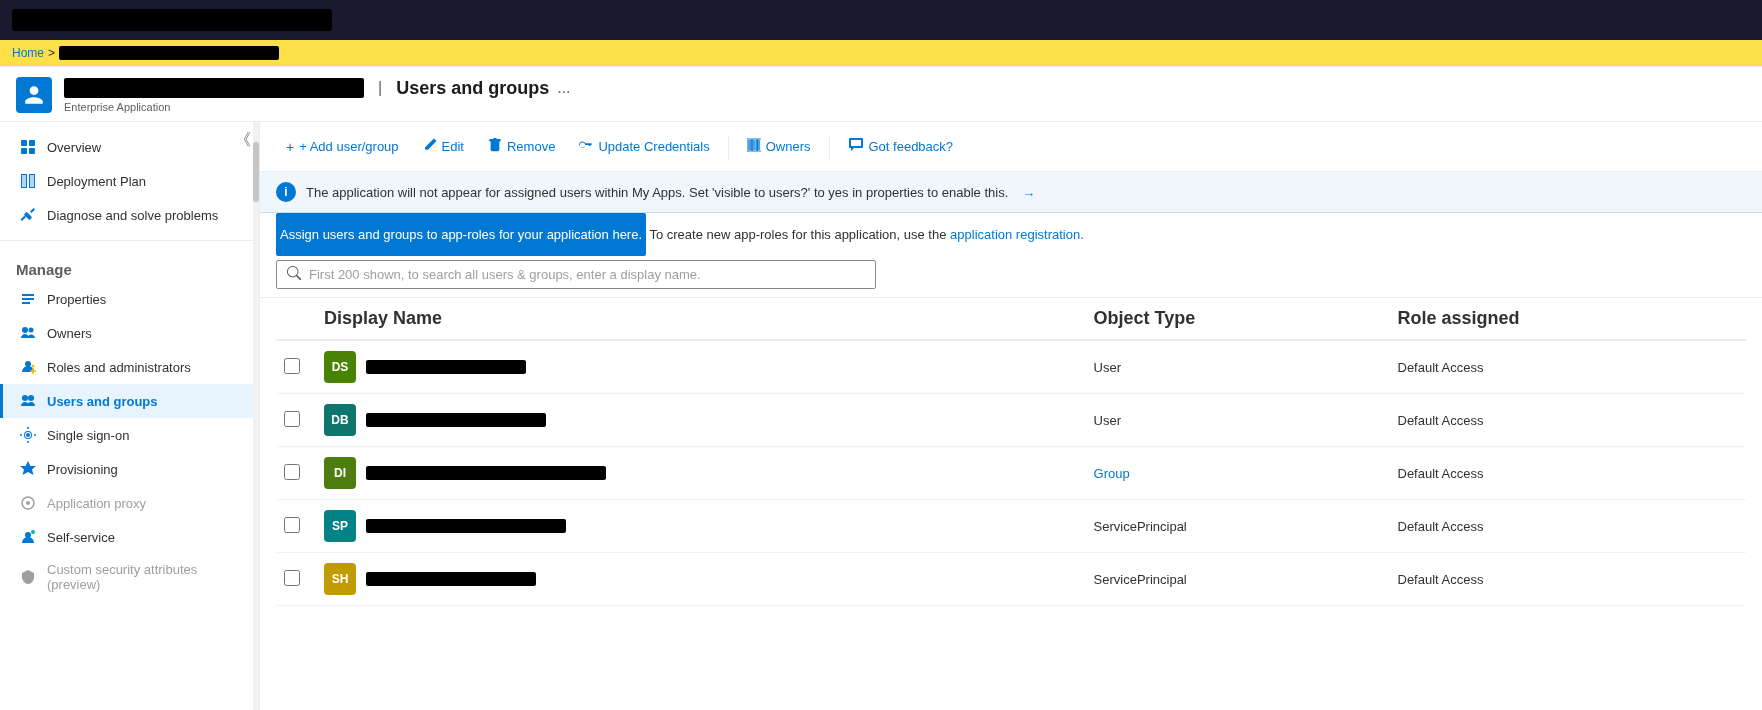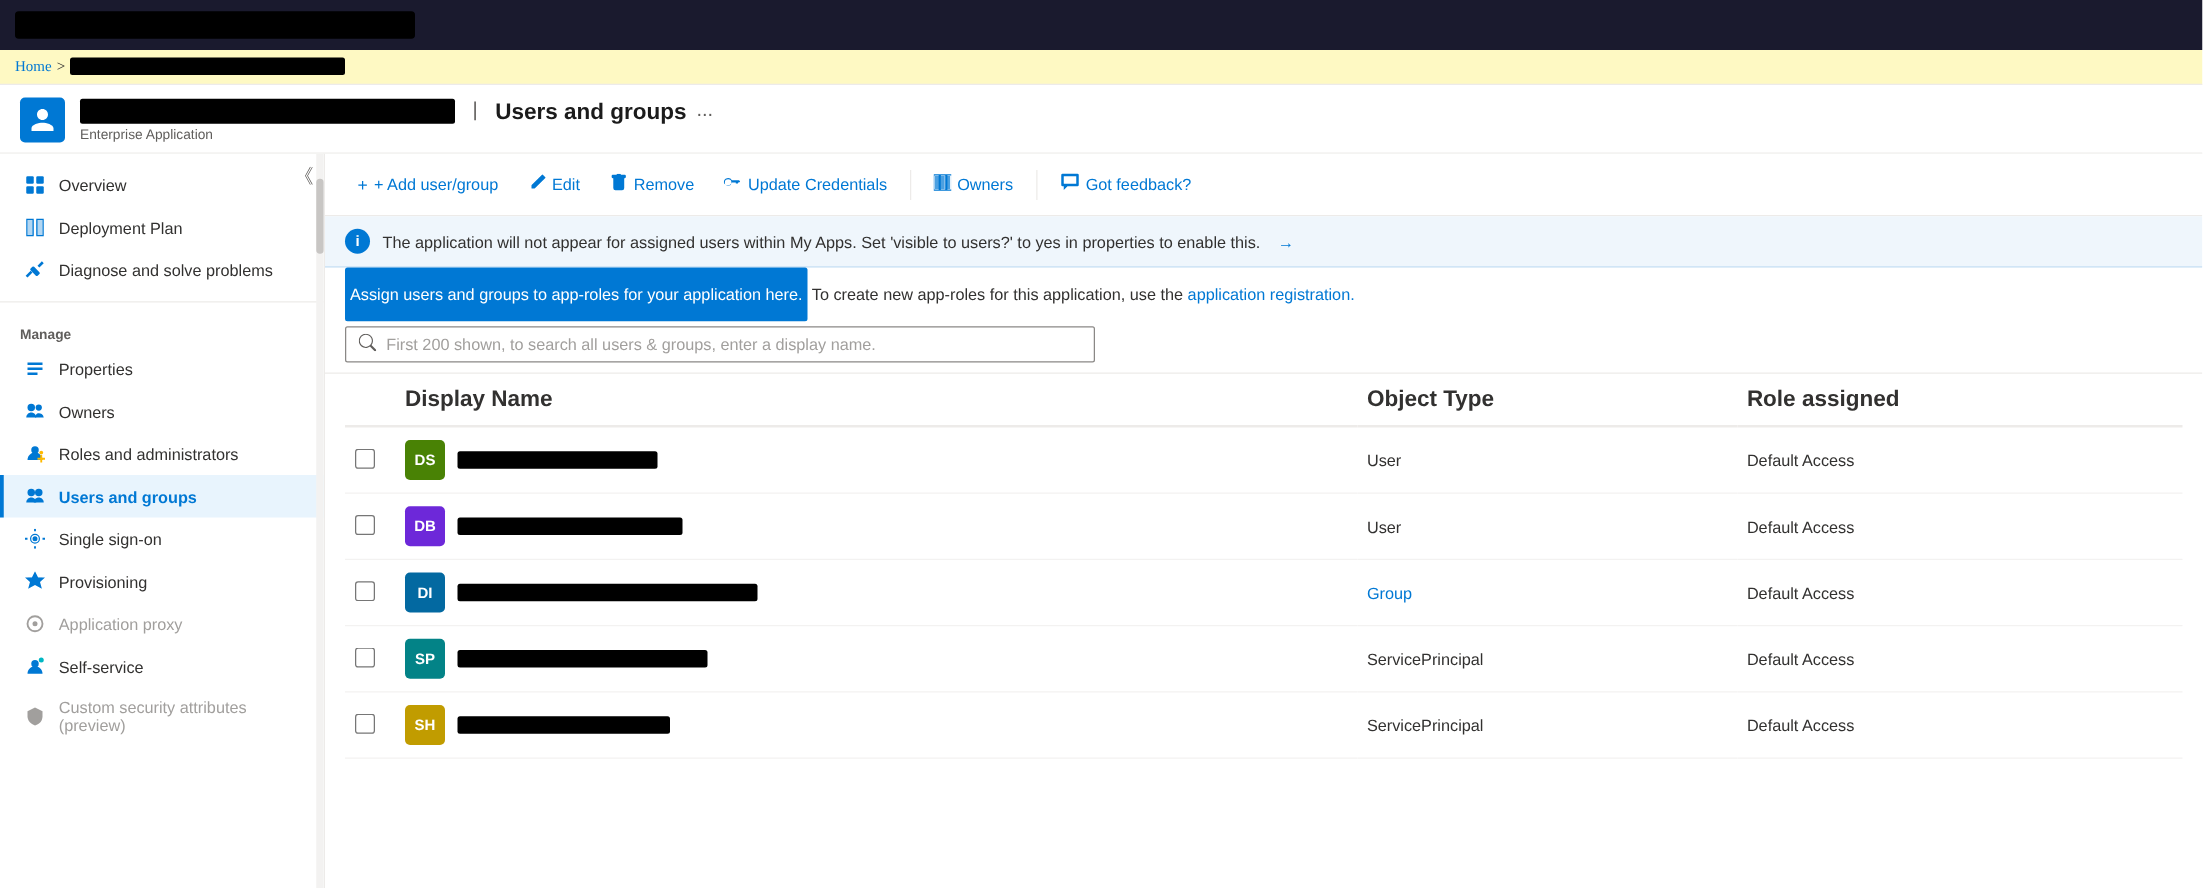--- a/index.html
+++ b/index.html
@@ -21,24 +21,23 @@
       width: 320px;
     }
 
     
     .breadcrumb {
       display: flex;
       align-items: flex-start;
       padding: 6px 12px;
       font-size: 12px;
       color: #0078d4;
-      background: #fef9c3;
+      background: #fde047;
       border-bottom: 1px solid #edebe9;
       gap: 4px;
-      font-family: Liberation Serif, serif;
     }
     .breadcrumb span { color: #323130; }
     .breadcrumb a { color: #0078d4; text-decoration: none; }
     .breadcrumb-sep { color: #605e5c; }
 
     
     .app-header {
       display: flex;
       align-items: center;
       padding: 10px 16px 8px 16px;
@@ -126,21 +125,21 @@
     .sidebar-icon {
       width: 18px;
       height: 18px;
       display: flex;
       align-items: center;
       justify-content: center;
       flex-shrink: 0;
     }
     .sidebar-section-label {
       padding: 12px 16px 4px 16px;
-      font-size: 11px;
+      font-size: 15px;
       font-weight: 600;
       color: #605e5c;
       text-transform: none;
     }
     .sidebar-divider {
       height: 1px;
       background: #edebe9;
       margin: 8px 0;
     }
 
@@ -558,32 +557,32 @@
                   <span class="name-redacted" style="width: 160px;"></span>
                 </div>
               </td>
               <td>User</td>
               <td class="role-assigned">Default Access</td>
             </tr>
             <tr>
               <td><input type="checkbox" class="row-checkbox" style=""></td>
               <td>
                 <div class="display-name-cell">
-                  <div class="avatar" style="background: #6d28d9;">DB</div>
+                  <div class="avatar" style="background: #0f766e;">DB</div>
                   <span class="name-redacted" style="width: 180px;"></span>
                 </div>
               </td>
               <td>User</td>
               <td class="role-assigned">Default Access</td>
             </tr>
             <tr>
               <td><input type="checkbox" class="row-checkbox" style=""></td>
               <td>
                 <div class="display-name-cell">
-                  <div class="avatar" style="background: #0369a1;">DI</div>
+                  <div class="avatar" style="background: #4d7c0f;">DI</div>
                   <span class="name-redacted" style="width: 240px;"></span>
                 </div>
               </td>
               <td><a href="#" class="object-type-link">Group</a></td>
               <td class="role-assigned">Default Access</td>
             </tr>
             <tr>
               <td><input type="checkbox" class="row-checkbox" style=""></td>
               <td>
                 <div class="display-name-cell">

